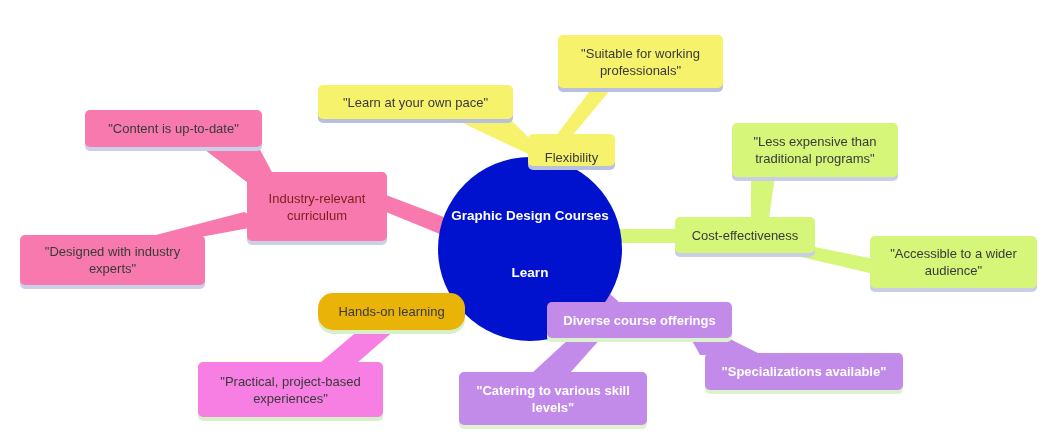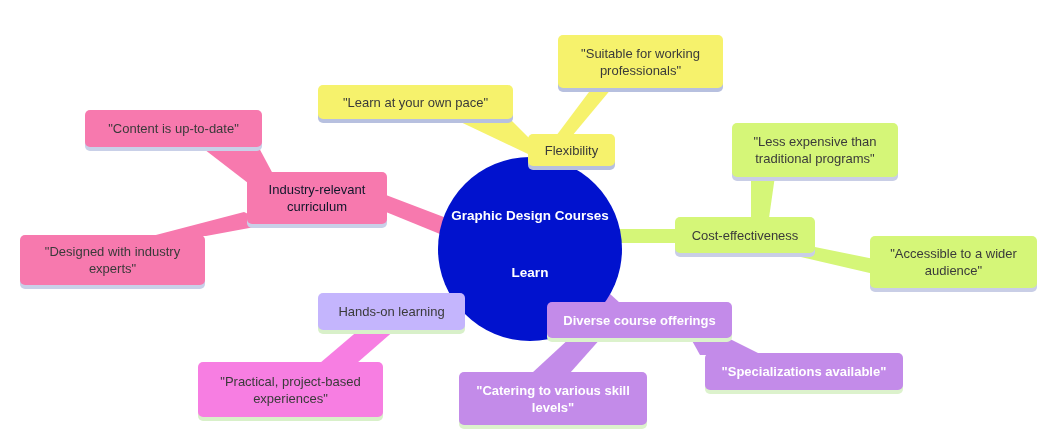--- a/index.html
+++ b/index.html
@@ -56,42 +56,42 @@
     <polygon points="544,266 566,254 620,303 586,303" fill="#C38BE9"></polygon>
     <circle id="root-circle" cx="530" cy="249" r="92" fill="#0112CE"></circle>
   </svg>
 
   <div class="node" style="left: 318px; top: 85px; width: 195px; height: 34px; background: rgb(246, 242, 108); color: rgb(58, 58, 58); box-shadow: rgb(183, 192, 223) 0px 4px 0px 0px;">
       <span>"Learn at your own pace"</span>
     </div>
   <div class="node" style="left: 558px; top: 35px; width: 165px; height: 53px; background: rgb(246, 242, 108); color: rgb(58, 58, 58); box-shadow: rgb(183, 192, 223) 0px 4px 0px 0px;">
       <span>"Suitable for working professionals"</span>
     </div>
-  <div class="node" style="left: 528px; top: 134px; width: 87px; height: 32px; background: rgb(246, 242, 108); color: rgb(58, 58, 58); box-shadow: rgb(183, 192, 223) 0px 4px 0px 0px;">
+  <div class="node" style="left: 528px; top: 134px; width: 87px; height: 32px; background: rgb(246, 242, 108); color: rgb(58, 58, 58); box-shadow: rgb(183, 192, 223) 0px 4px 0px 0px; align-items: flex-end;">
       <span>Flexibility</span>
     </div>
   <div class="node" style="left: 732px; top: 123px; width: 166px; height: 54px; background: rgb(213, 246, 120); color: rgb(58, 58, 58); box-shadow: rgb(201, 206, 230) 0px 4px 0px 0px;">
       <span>"Less expensive than traditional programs"</span>
     </div>
   <div class="node" style="left: 675px; top: 217px; width: 140px; height: 36px; background: rgb(213, 246, 120); color: rgb(58, 58, 58); box-shadow: rgb(201, 206, 230) 0px 4px 0px 0px; align-items: center;">
       <span>Cost-effectiveness</span>
     </div>
   <div class="node" style="left: 870px; top: 236px; width: 167px; height: 52px; background: rgb(213, 246, 120); color: rgb(58, 58, 58); box-shadow: rgb(201, 206, 230) 0px 4px 0px 0px;">
       <span>"Accessible to a wider audience"</span>
     </div>
   <div class="node" style="left: 85px; top: 110px; width: 177px; height: 37px; background: rgb(247, 121, 174); color: rgb(58, 58, 58); box-shadow: rgb(201, 208, 232) 0px 4px 0px 0px;">
       <span>"Content is up-to-date"</span>
     </div>
-  <div class="node" style="left: 247px; top: 172px; width: 140px; height: 52px; background: rgb(247, 121, 174); color: #0f172a; box-shadow: rgb(201, 208, 232) 0px 4px 0px 0px;">
+  <div class="node" style="left: 247px; top: 172px; width: 140px; height: 69px; background: rgb(247, 121, 174); color: #7f1d1d; box-shadow: rgb(201, 208, 232) 0px 4px 0px 0px;">
       <span>Industry-relevant curriculum</span>
     </div>
   <div class="node" style="left: 20px; top: 235px; width: 185px; height: 50px; background: rgb(247, 121, 174); color: rgb(58, 58, 58); box-shadow: rgb(201, 208, 232) 0px 4px 0px 0px;">
       <span>"Designed with industry experts"</span>
     </div>
-  <div class="node" style="left: 318px; top: 293px; width: 147px; height: 37px; background: #c4b5fd; color: rgb(58, 58, 58); box-shadow: rgb(216, 240, 201) 0px 4px 0px 0px;">
+  <div class="node" style="left: 318px; top: 293px; width: 147px; height: 37px; background: #eab308; color: rgb(58, 58, 58); box-shadow: rgb(216, 240, 201) 0px 4px 0px 0px; border-radius: 15px;">
       <span>Hands-on learning</span>
     </div>
   <div class="node" style="left: 198px; top: 362px; width: 185px; height: 55px; background: rgb(247, 126, 226); color: rgb(58, 58, 58); box-shadow: rgb(216, 240, 201) 0px 4px 0px 0px;">
       <span>"Practical, project-based experiences"</span>
     </div>
   <div class="node bold" style="left: 547px; top: 302px; width: 185px; height: 36px; background: rgb(195, 139, 233); color: rgb(255, 255, 255); box-shadow: rgb(220, 242, 204) 0px 4px 0px 0px;">
       <span>Diverse course offerings</span>
     </div>
   <div class="node bold" style="left: 459px; top: 372px; width: 188px; height: 53px; background: rgb(195, 139, 233); color: rgb(255, 255, 255); box-shadow: rgb(220, 242, 204) 0px 4px 0px 0px;">
       <span>"Catering to various skill levels"</span>

